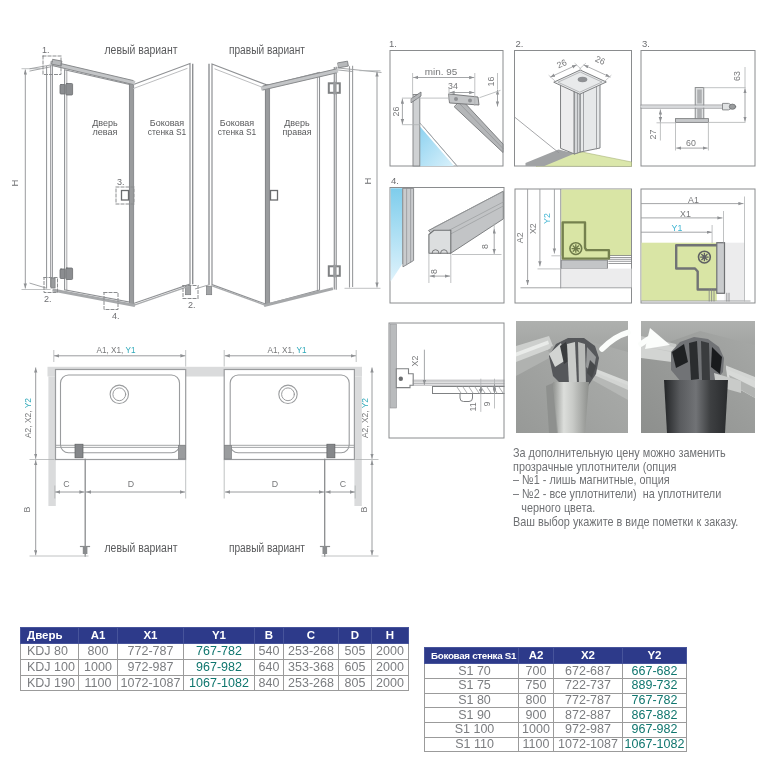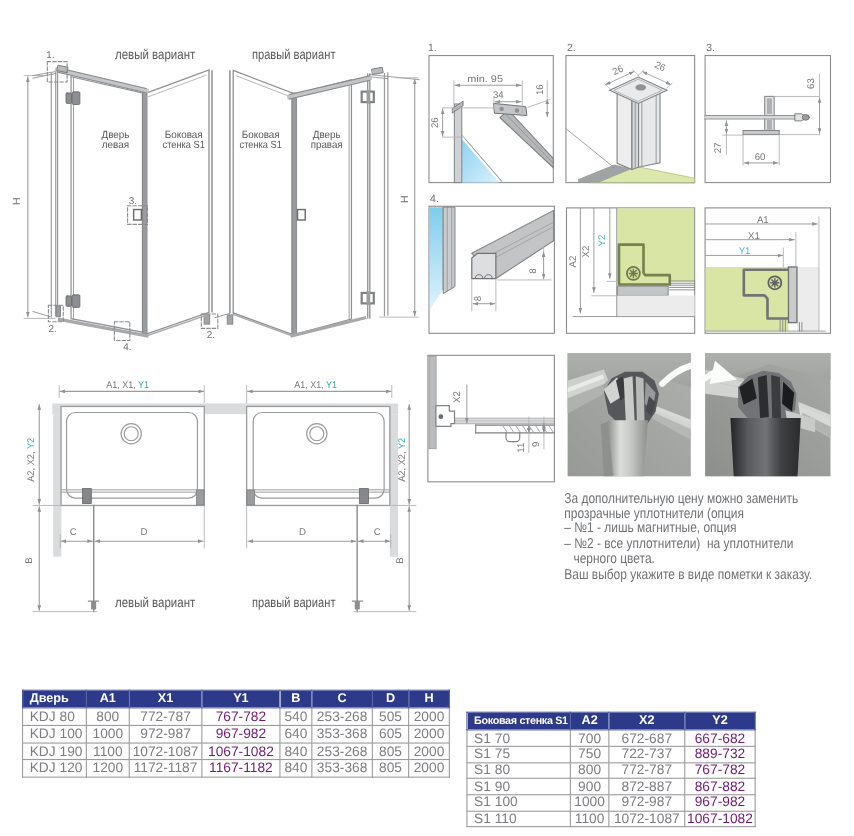--- a/index.html
+++ b/index.html
@@ -8,23 +8,23 @@
 svg text{font-family:"Liberation Sans",sans-serif;}
 #txtblock{left:513px;top:446px;width:300px;font-size:13px;line-height:13.7px;color:#6f7174;transform:scaleX(0.835);transform-origin:0 0;}
 table{border-collapse:collapse;table-layout:fixed;}
 #t1{left:20px;top:627px;width:388px;}
 #t2{left:424px;top:647px;width:262px;}
 th{background:#2d3a8a;color:#fff;font-weight:bold;font-size:11.5px;border:1px solid #47549b;padding:0;white-space:nowrap;overflow:hidden;line-height:13px;}
 td{color:#7b7d80;font-size:12.5px;text-align:center;border:1px solid #9b9b9b;padding:0;white-space:nowrap;overflow:hidden;line-height:13px;}
 #t1 th{height:15.3px;}
 #t1 td{height:14.7px;}
 #t2 th{height:15.3px;}
-#t2 td{height:13.7px;}
+#t2 td{height:13.7px;text-align:center;}
 td.l,th.l{text-align:left;padding-left:6px;}
-td.t{color:#701a75;}
+td.t{color:#0f766e;}
 </style>
 </head>
 <body>
 <svg id="art" class="abs" style="left:0;top:0" width="776" height="622" viewBox="0 0 776 622">
 <defs>
 <marker id="ae" markerWidth="7" markerHeight="5" refX="4.6" refY="1.7" orient="auto-start-reverse" markerUnits="userSpaceOnUse">
         <path d="M0,0L4.8,1.7L0,3.4Z" fill="#8f9194"></path>
       </marker>
 <linearGradient id="glass1" x1="0" y1="0" x2="1" y2="1">
         <stop offset="0" stop-color="#8ed2f0"></stop>
@@ -537,30 +537,20 @@
 <tr>
         <td class="l">KDJ 190</td>
         <td>1100</td>
         <td>1072-1087</td>
         <td class="t">1067-1082</td>
         <td>840</td>
         <td>253-268</td>
         <td>805</td>
         <td>2000</td>
       </tr>
-<tr>
-        <td class="l">KDJ 120</td>
-        <td>1200</td>
-        <td>1172-1187</td>
-        <td class="t">1167-1182</td>
-        <td>840</td>
-        <td>353-368</td>
-        <td>805</td>
-        <td>2000</td>
-      </tr>
 </tbody>
   </table>
 
 <table id="t2" class="abs">
 <colgroup>
       <col style="width:94px">
       <col style="width:35px">
       <col style="width:69px">
       <col style="width:64px">
     </colgroup>

